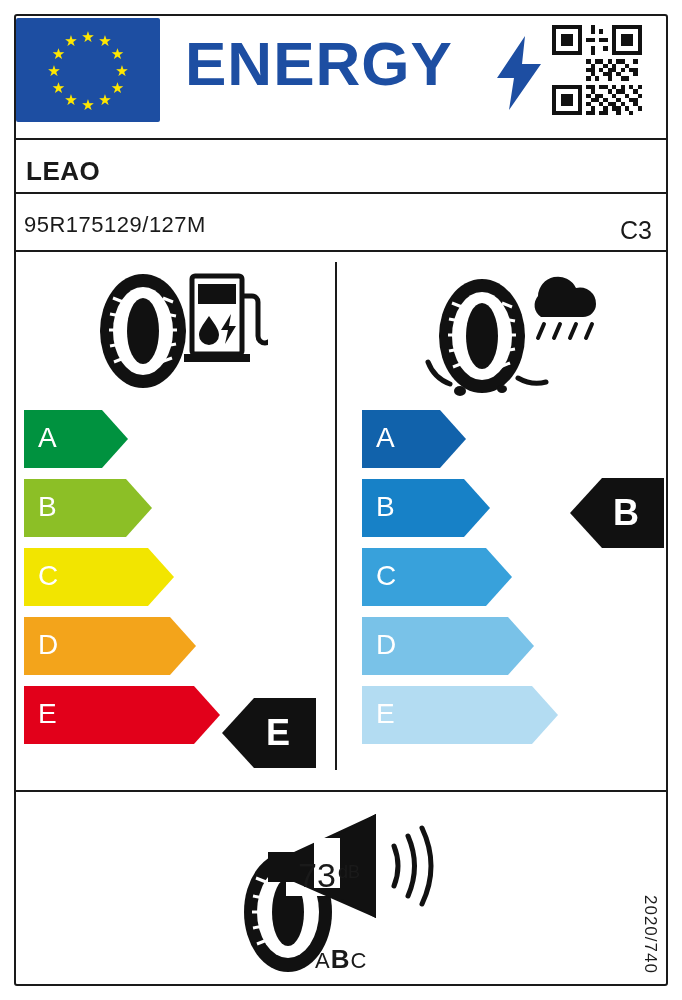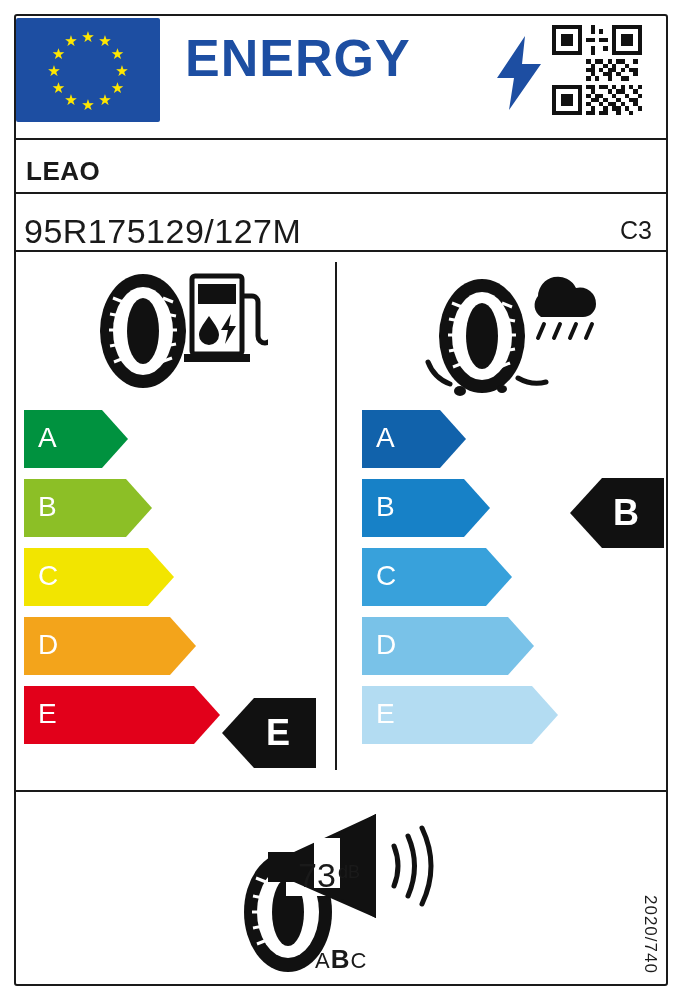--- a/index.html
+++ b/index.html
@@ -44,21 +44,21 @@
     font-size: 15px;
     line-height: 15px;
     width: 15px;
     height: 15px;
     text-align: center;
   }
   .energy-word {
     position: absolute;
     left: 185px;
     top: 28px;
-    font-size: 52px;
+    font-size: 62px;
     font-weight: bold;
     letter-spacing: 1px;
     color: #1d4ea2;
     font-family: "Liberation Sans", sans-serif;
   }
   .bolt {
     position: absolute;
     left: 497px;
     top: 36px;
     width: 44px;
@@ -85,21 +85,21 @@
     left: 26px;
     top: 156px;
     font-size: 26px;
     font-weight: bold;
     letter-spacing: 0.5px;
   }
   .tyre-size {
     position: absolute;
     left: 24px;
     top: 212px;
-    font-size: 34px;
+    font-size: 22px;
     letter-spacing: 0.5px;
   }
   .tyre-class {
     position: absolute;
     right: 30px;
     top: 216px;
     font-size: 25px;
   }
 
   

